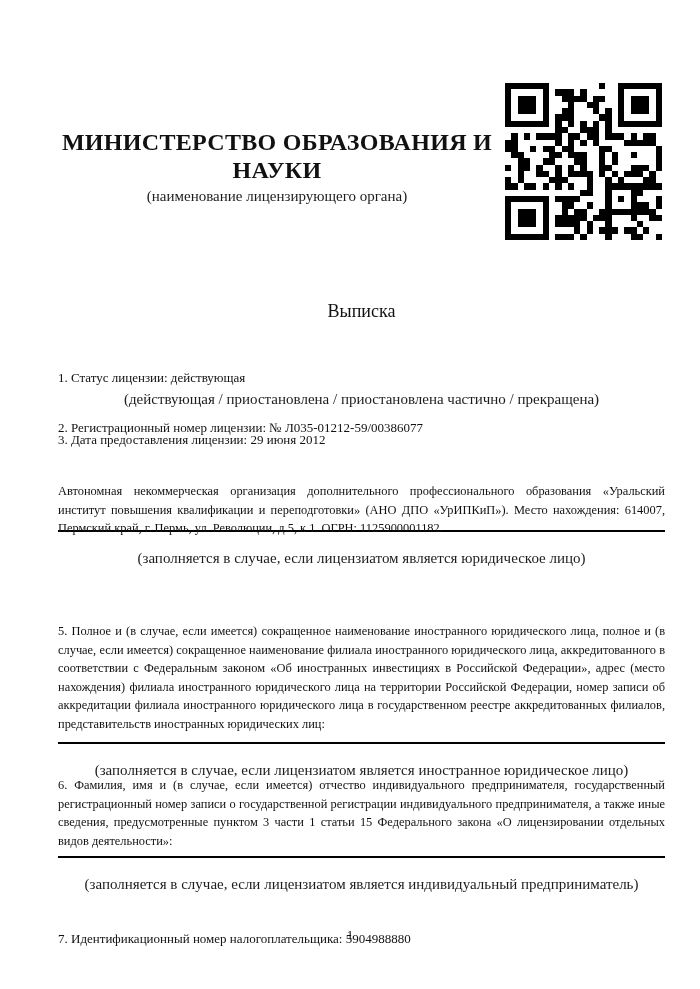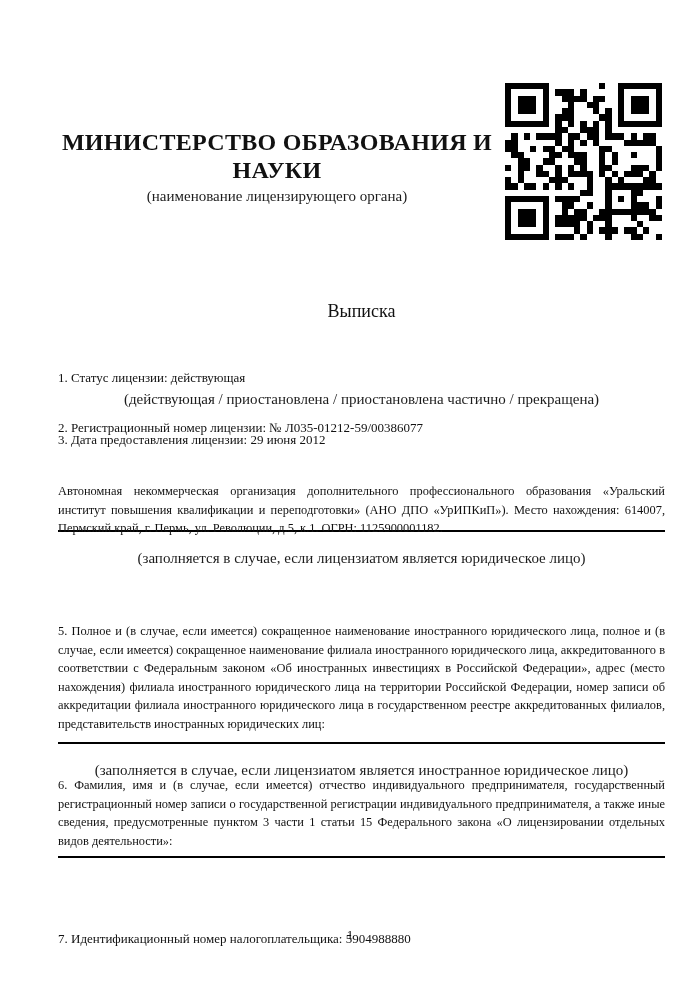--- a/index.html
+++ b/index.html
@@ -431,19 +431,20 @@
     <p class="para">5. Полное и (в случае, если имеется) сокращенное наименование иностранного юридического лица, полное и (в случае, если имеется) сокращенное наименование филиала иностранного юридического лица, аккредитованного в соответствии с Федеральным законом «Об иностранных инвестициях в Российской Федерации», адрес (место нахождения) филиала иностранного юридического лица на территории Российской Федерации, номер записи об аккредитации филиала иностранного юридического лица в государственном реестре аккредитованных филиалов, представительств иностранных юридических лиц:</p>
     <p class="para"></p>
     <div class="form-line"></div>
     <div class="caption">(заполняется в случае, если лицензиатом является иностранное юридическое лицо)</div>
   </div>
 
   <div class="abs section sec6">
     <p class="para">6. Фамилия, имя и (в случае, если имеется) отчество индивидуального предпринимателя, государственный регистрационный номер записи о государственной регистрации индивидуального предпринимателя, а также иные сведения, предусмотренные пунктом 3 части 1 статьи 15 Федерального закона «О лицензировании отдельных видов деятельности»:</p>
     <p class="para"></p>
     <div class="form-line"></div>
+    <div class="caption">(заполняется в случае, если лицензиатом является индивидуальный предприниматель)</div>
   </div>
 
   <div class="abs body-block item-inn">7. Идентификационный номер налогоплательщика: 5904988880</div>
 
   <div class="abs page-number">1</div>
 
 </div>
 
 </body></html>

